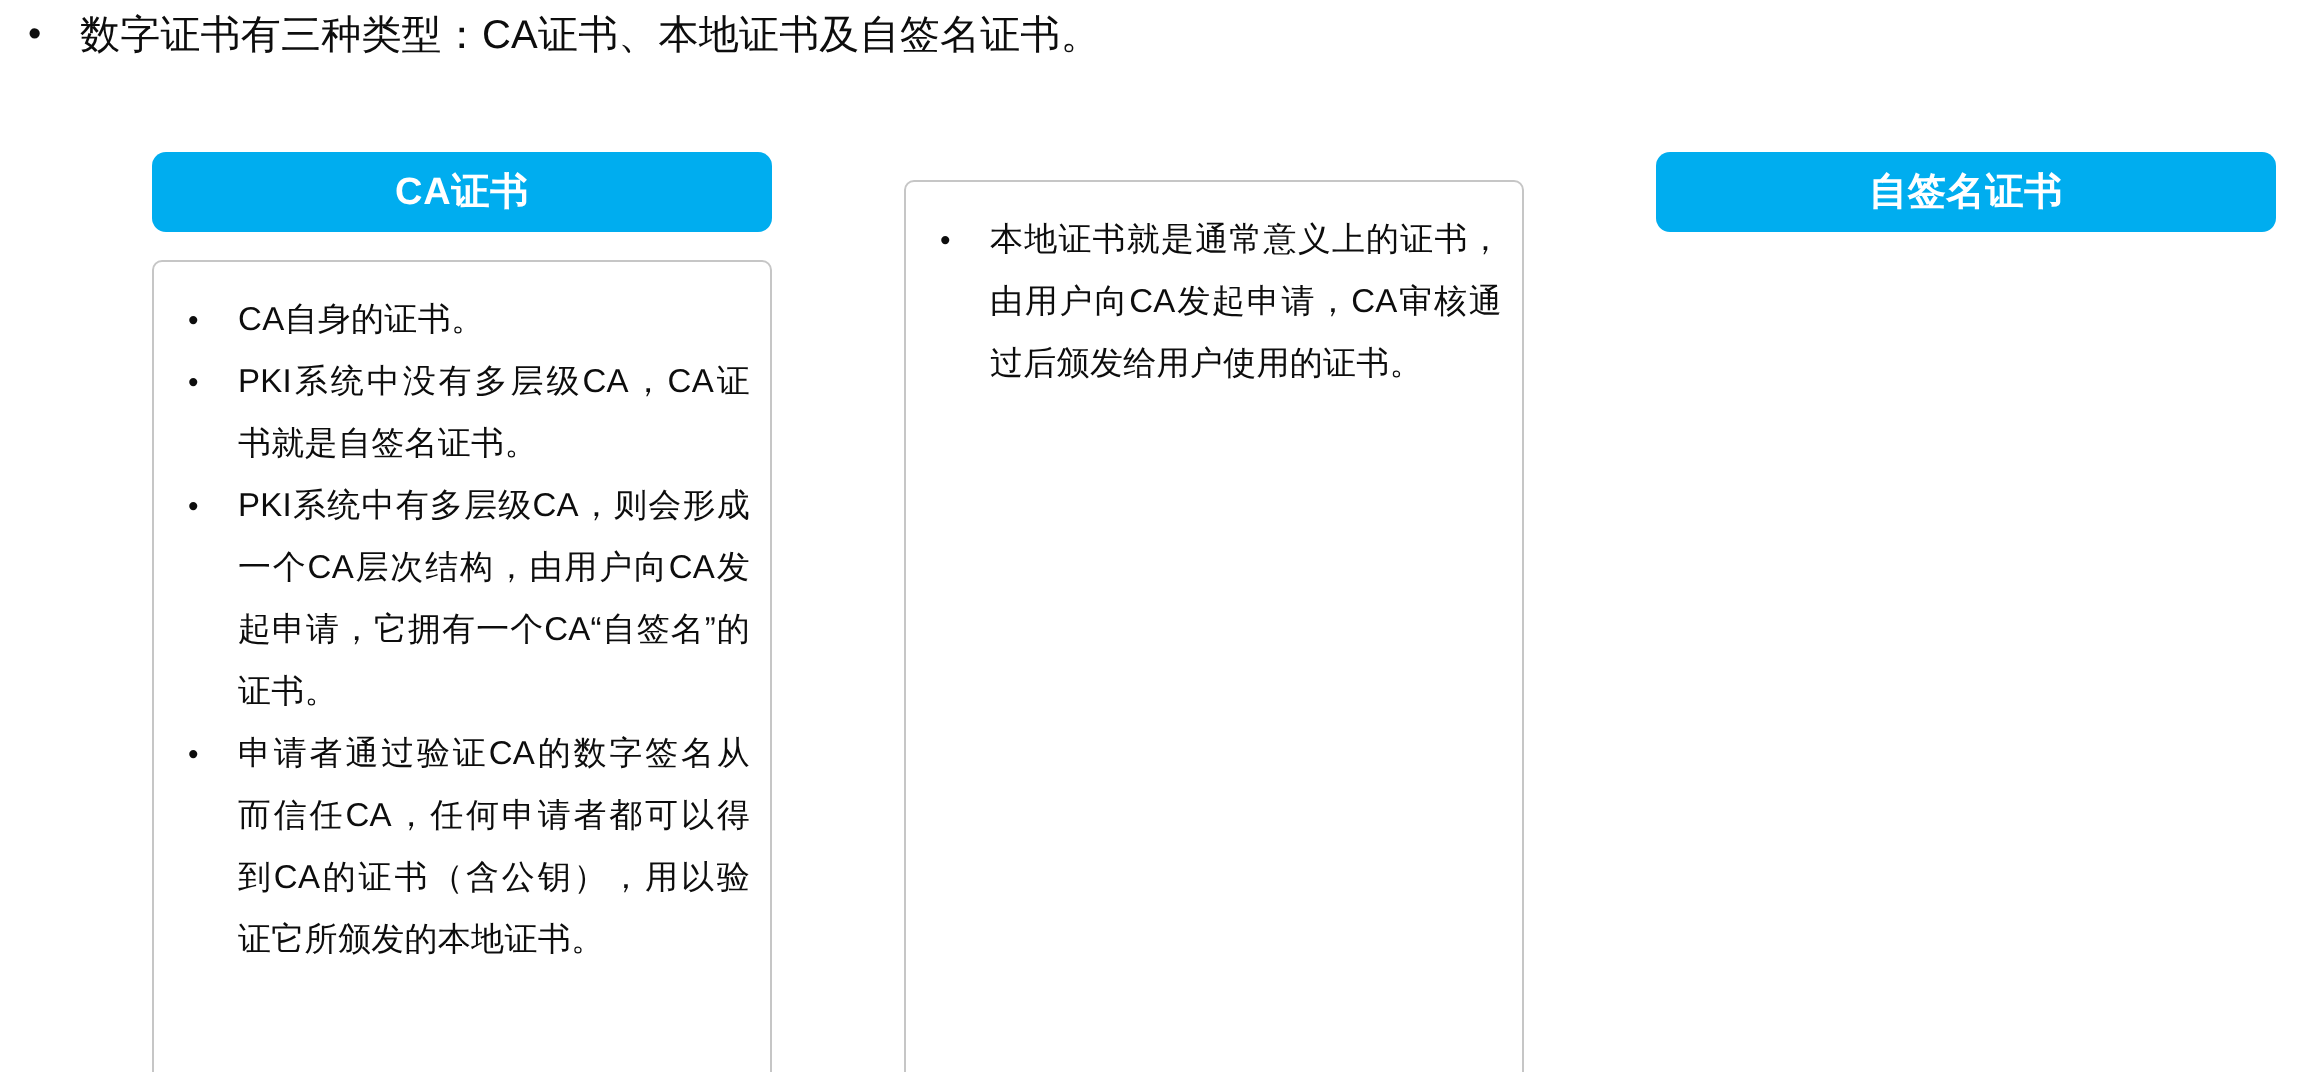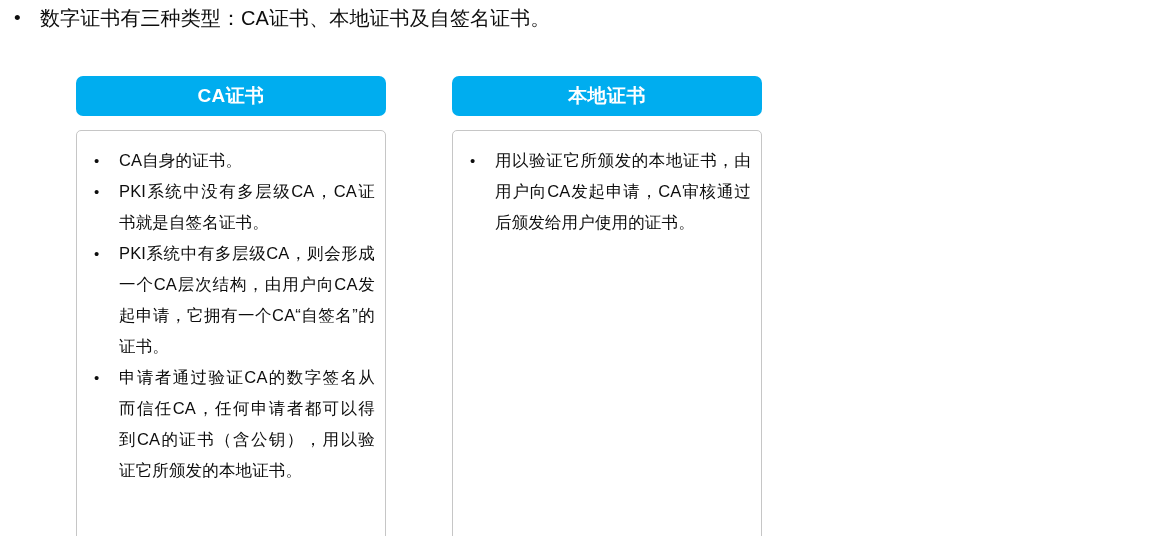--- a/index.html
+++ b/index.html
@@ -129,25 +129,25 @@
         <ul class="bullet-list">
           <li class="bullet-item">CA自身的证书。</li>
           <li class="bullet-item">PKI系统中没有多层级CA，CA证书就是自签名证书。</li>
           <li class="bullet-item">PKI系统中有多层级CA，则会形成一个CA层次结构，由用户向CA发起申请，它拥有一个CA“自签名”的证书。</li>
           <li class="bullet-item">申请者通过验证CA的数字签名从而信任CA，任何申请者都可以得到CA的证书（含公钥），用以验证它所颁发的本地证书。</li>
         </ul>
       </div>
     </div>
 
     <div class="column">
-      <div class="col-header">本地证书</div>
       <div class="col-body">
         <ul class="bullet-list">
-          <li class="bullet-item">用以验证它所颁发的本地证书，由用户向CA发起申请，CA审核通过后颁发给用户使用的证书。</li>
+          <li class="bullet-item">本地证书就是通常意义上的证书，由用户向CA发起申请，CA审核通过后颁发给用户使用的证书。</li>
         </ul>
       </div>
     </div>
 
     <div class="column">
+      <div class="col-header">自签名证书</div>
     </div>
 
   </div>
 </div>
 
 </body></html>

